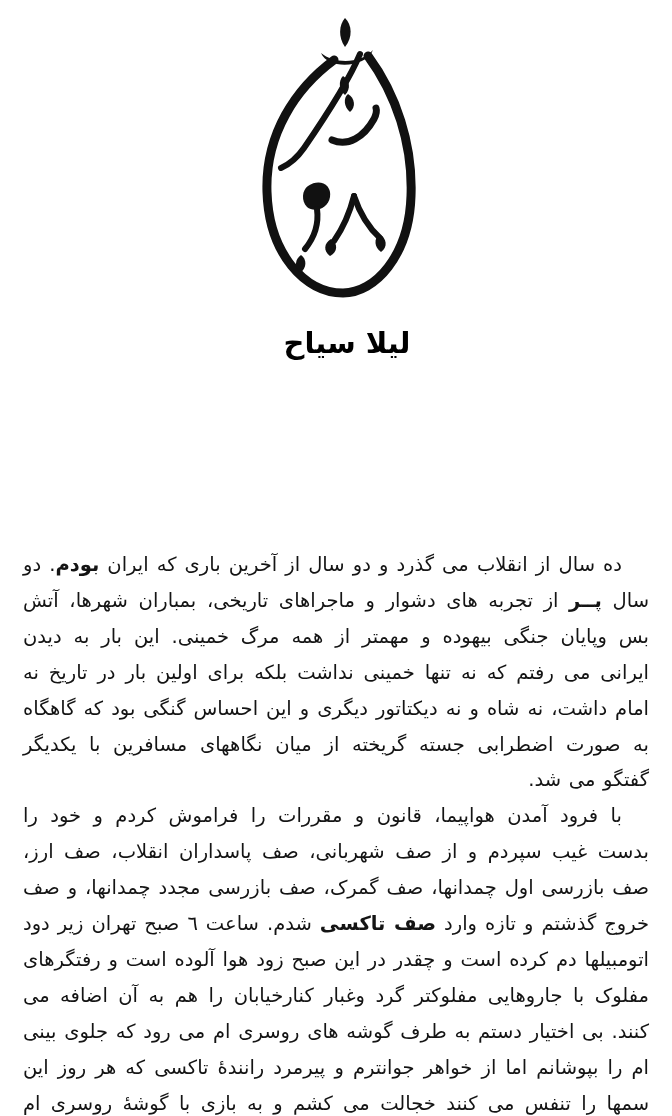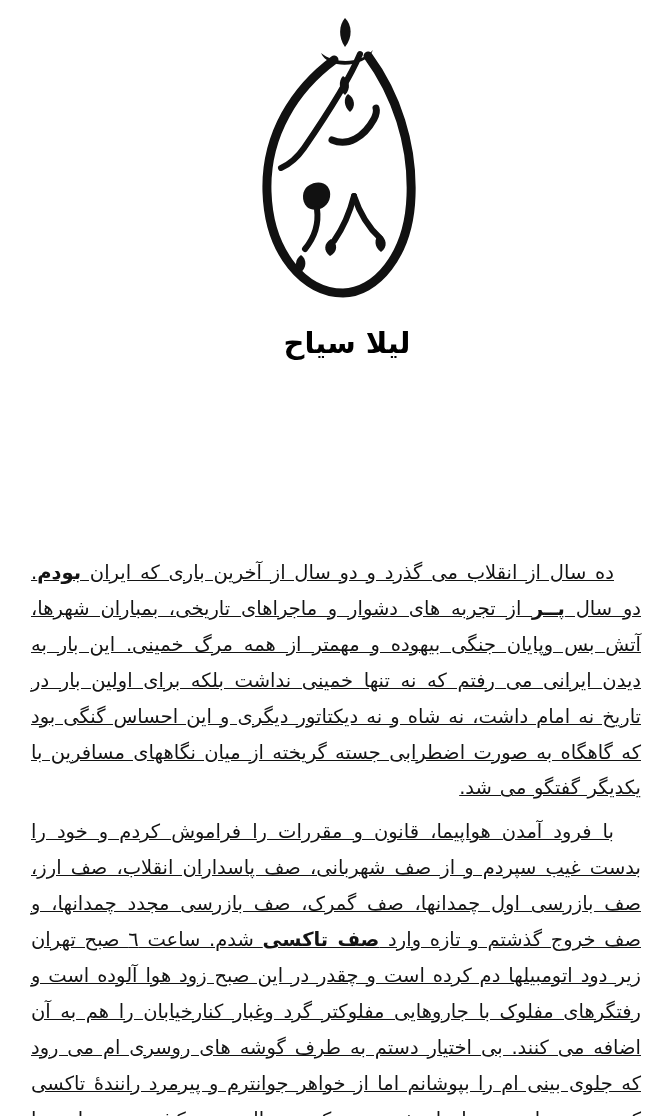--- a/index.html
+++ b/index.html
@@ -43,23 +43,22 @@
     right: 23px;
     left: 23px;
     direction: rtl;
     text-align: justify;
     font-size: 19.5px;
     line-height: 35.9px;
     color: #141414;
     word-spacing: 1.5px;
   }
   .body-text p.para {
-    margin: 8px;
+    margin: 0;
     text-indent: 27px;
-    text-decoration: underline;
   }
   .body-text .bold {
     font-weight: bold;
   }
 </style>
 </head>
 <body>
 
 <div class="page">
 

